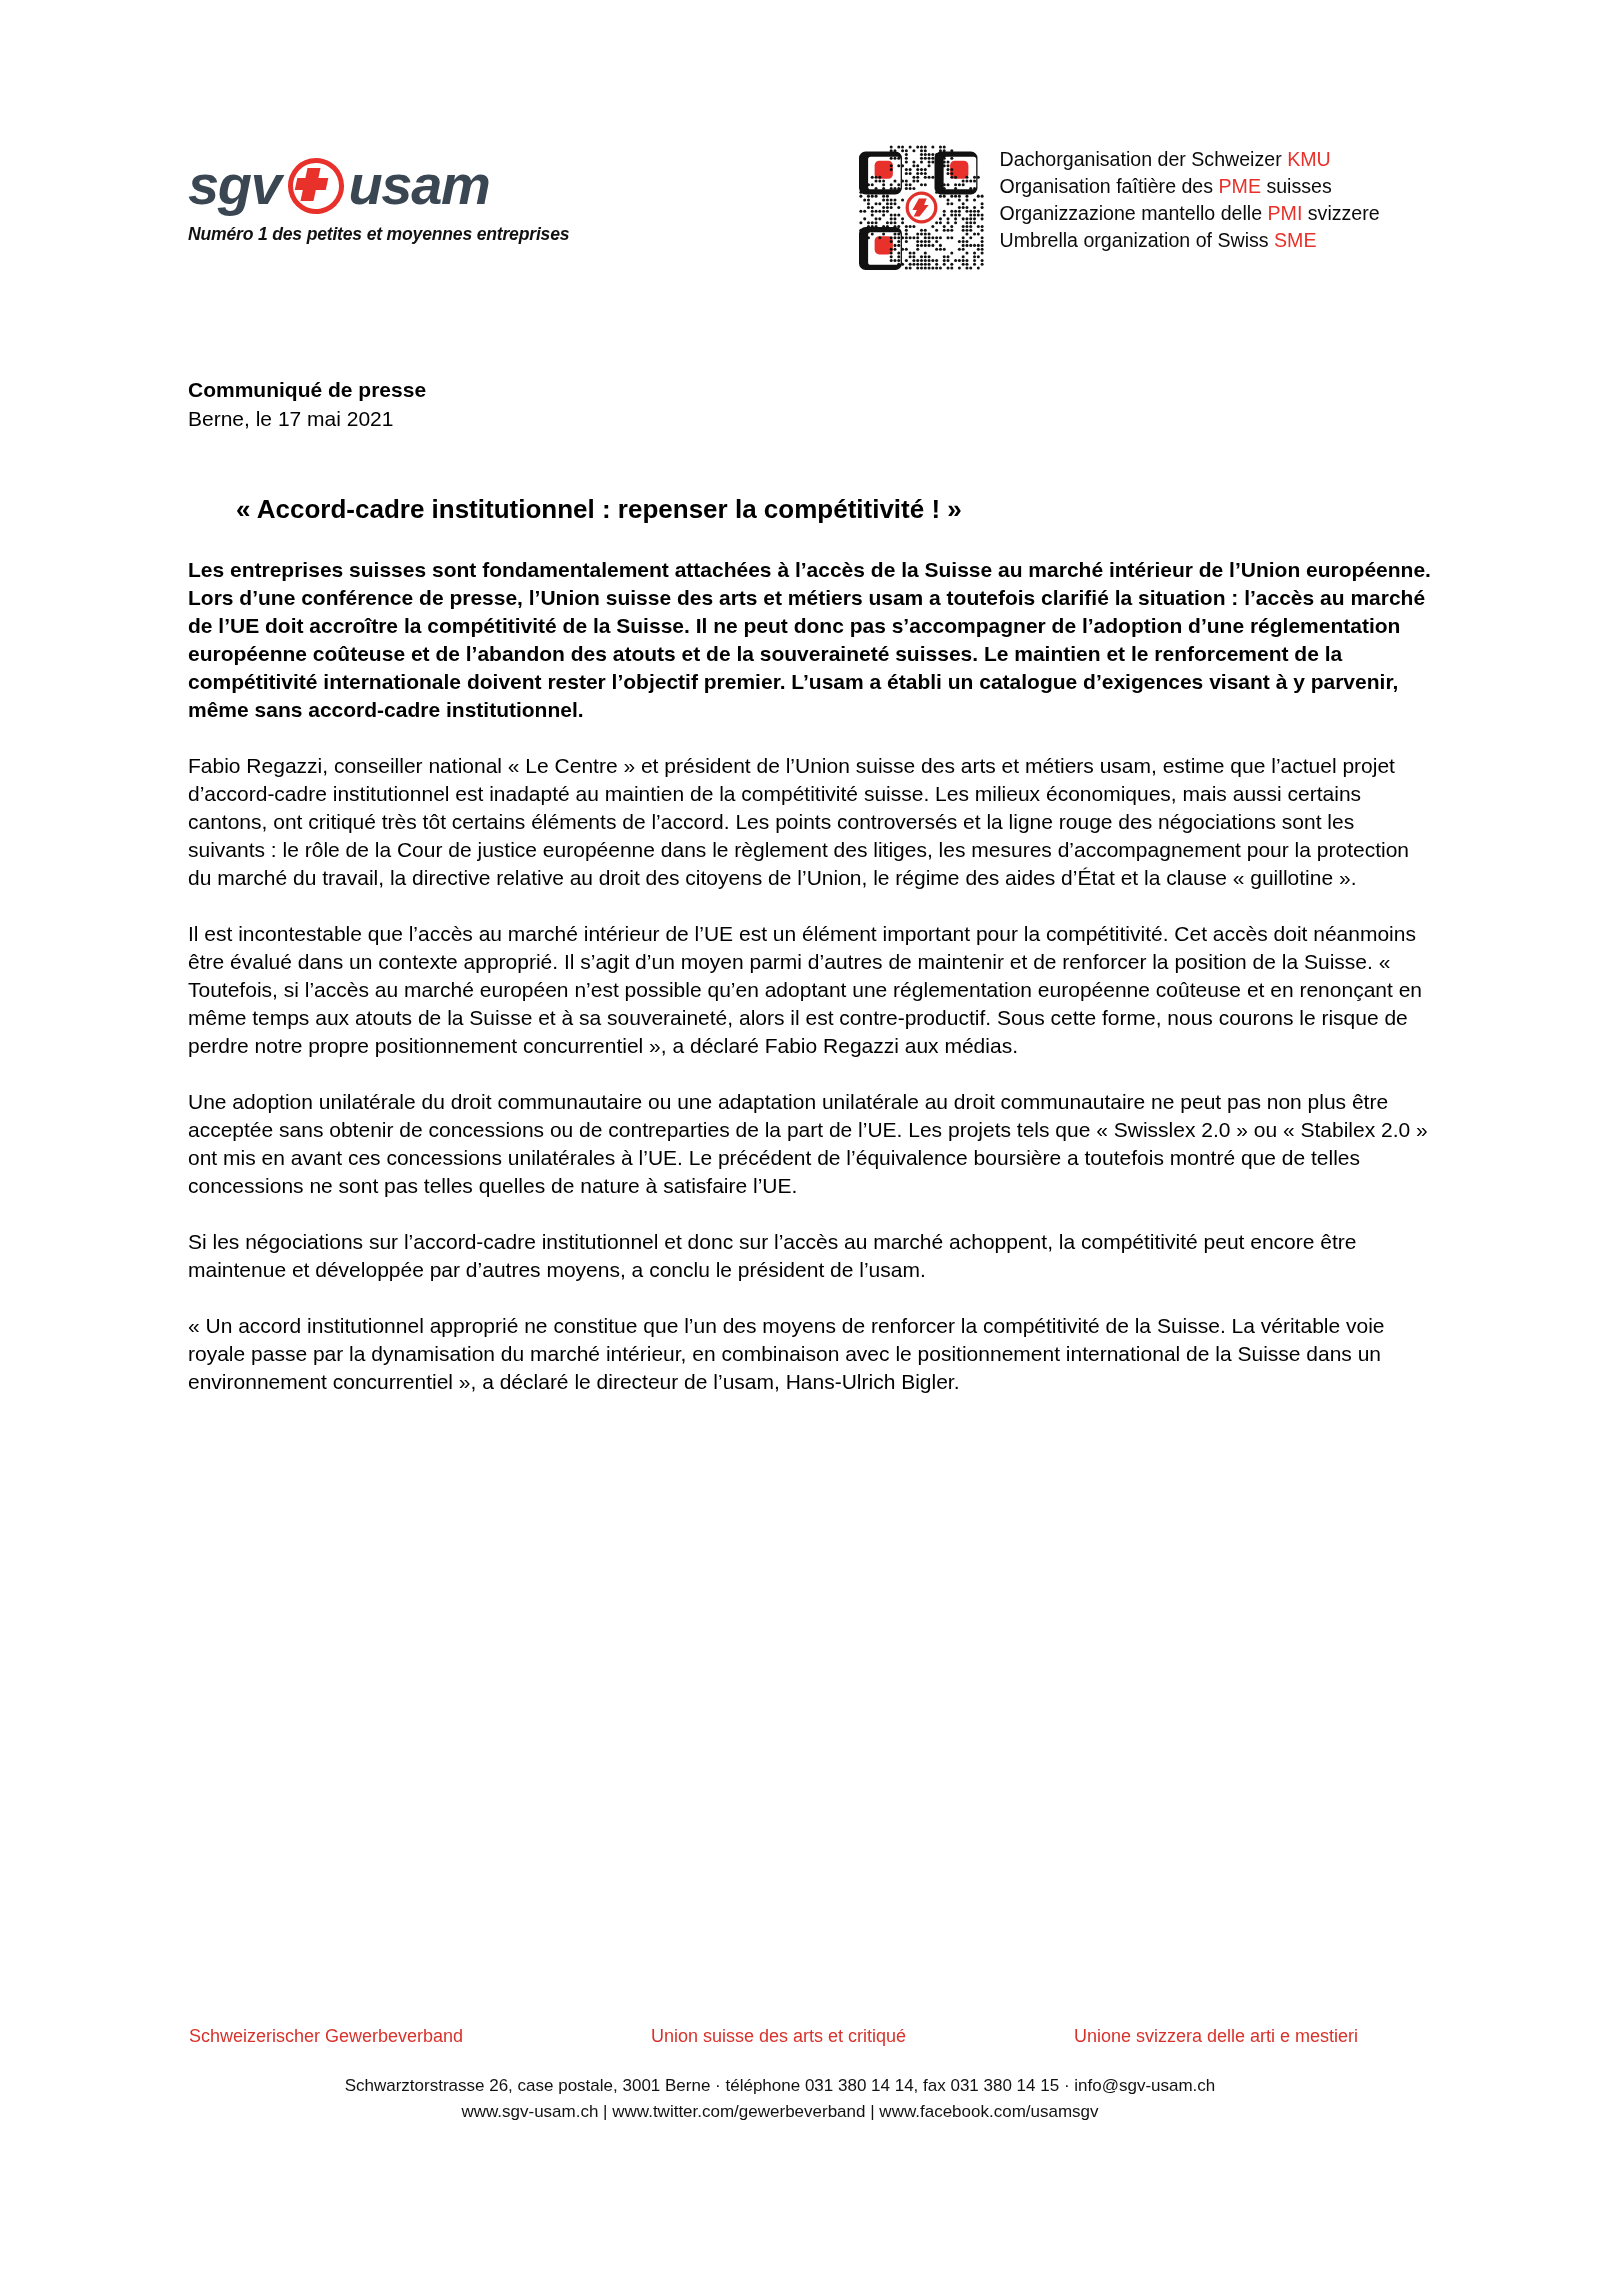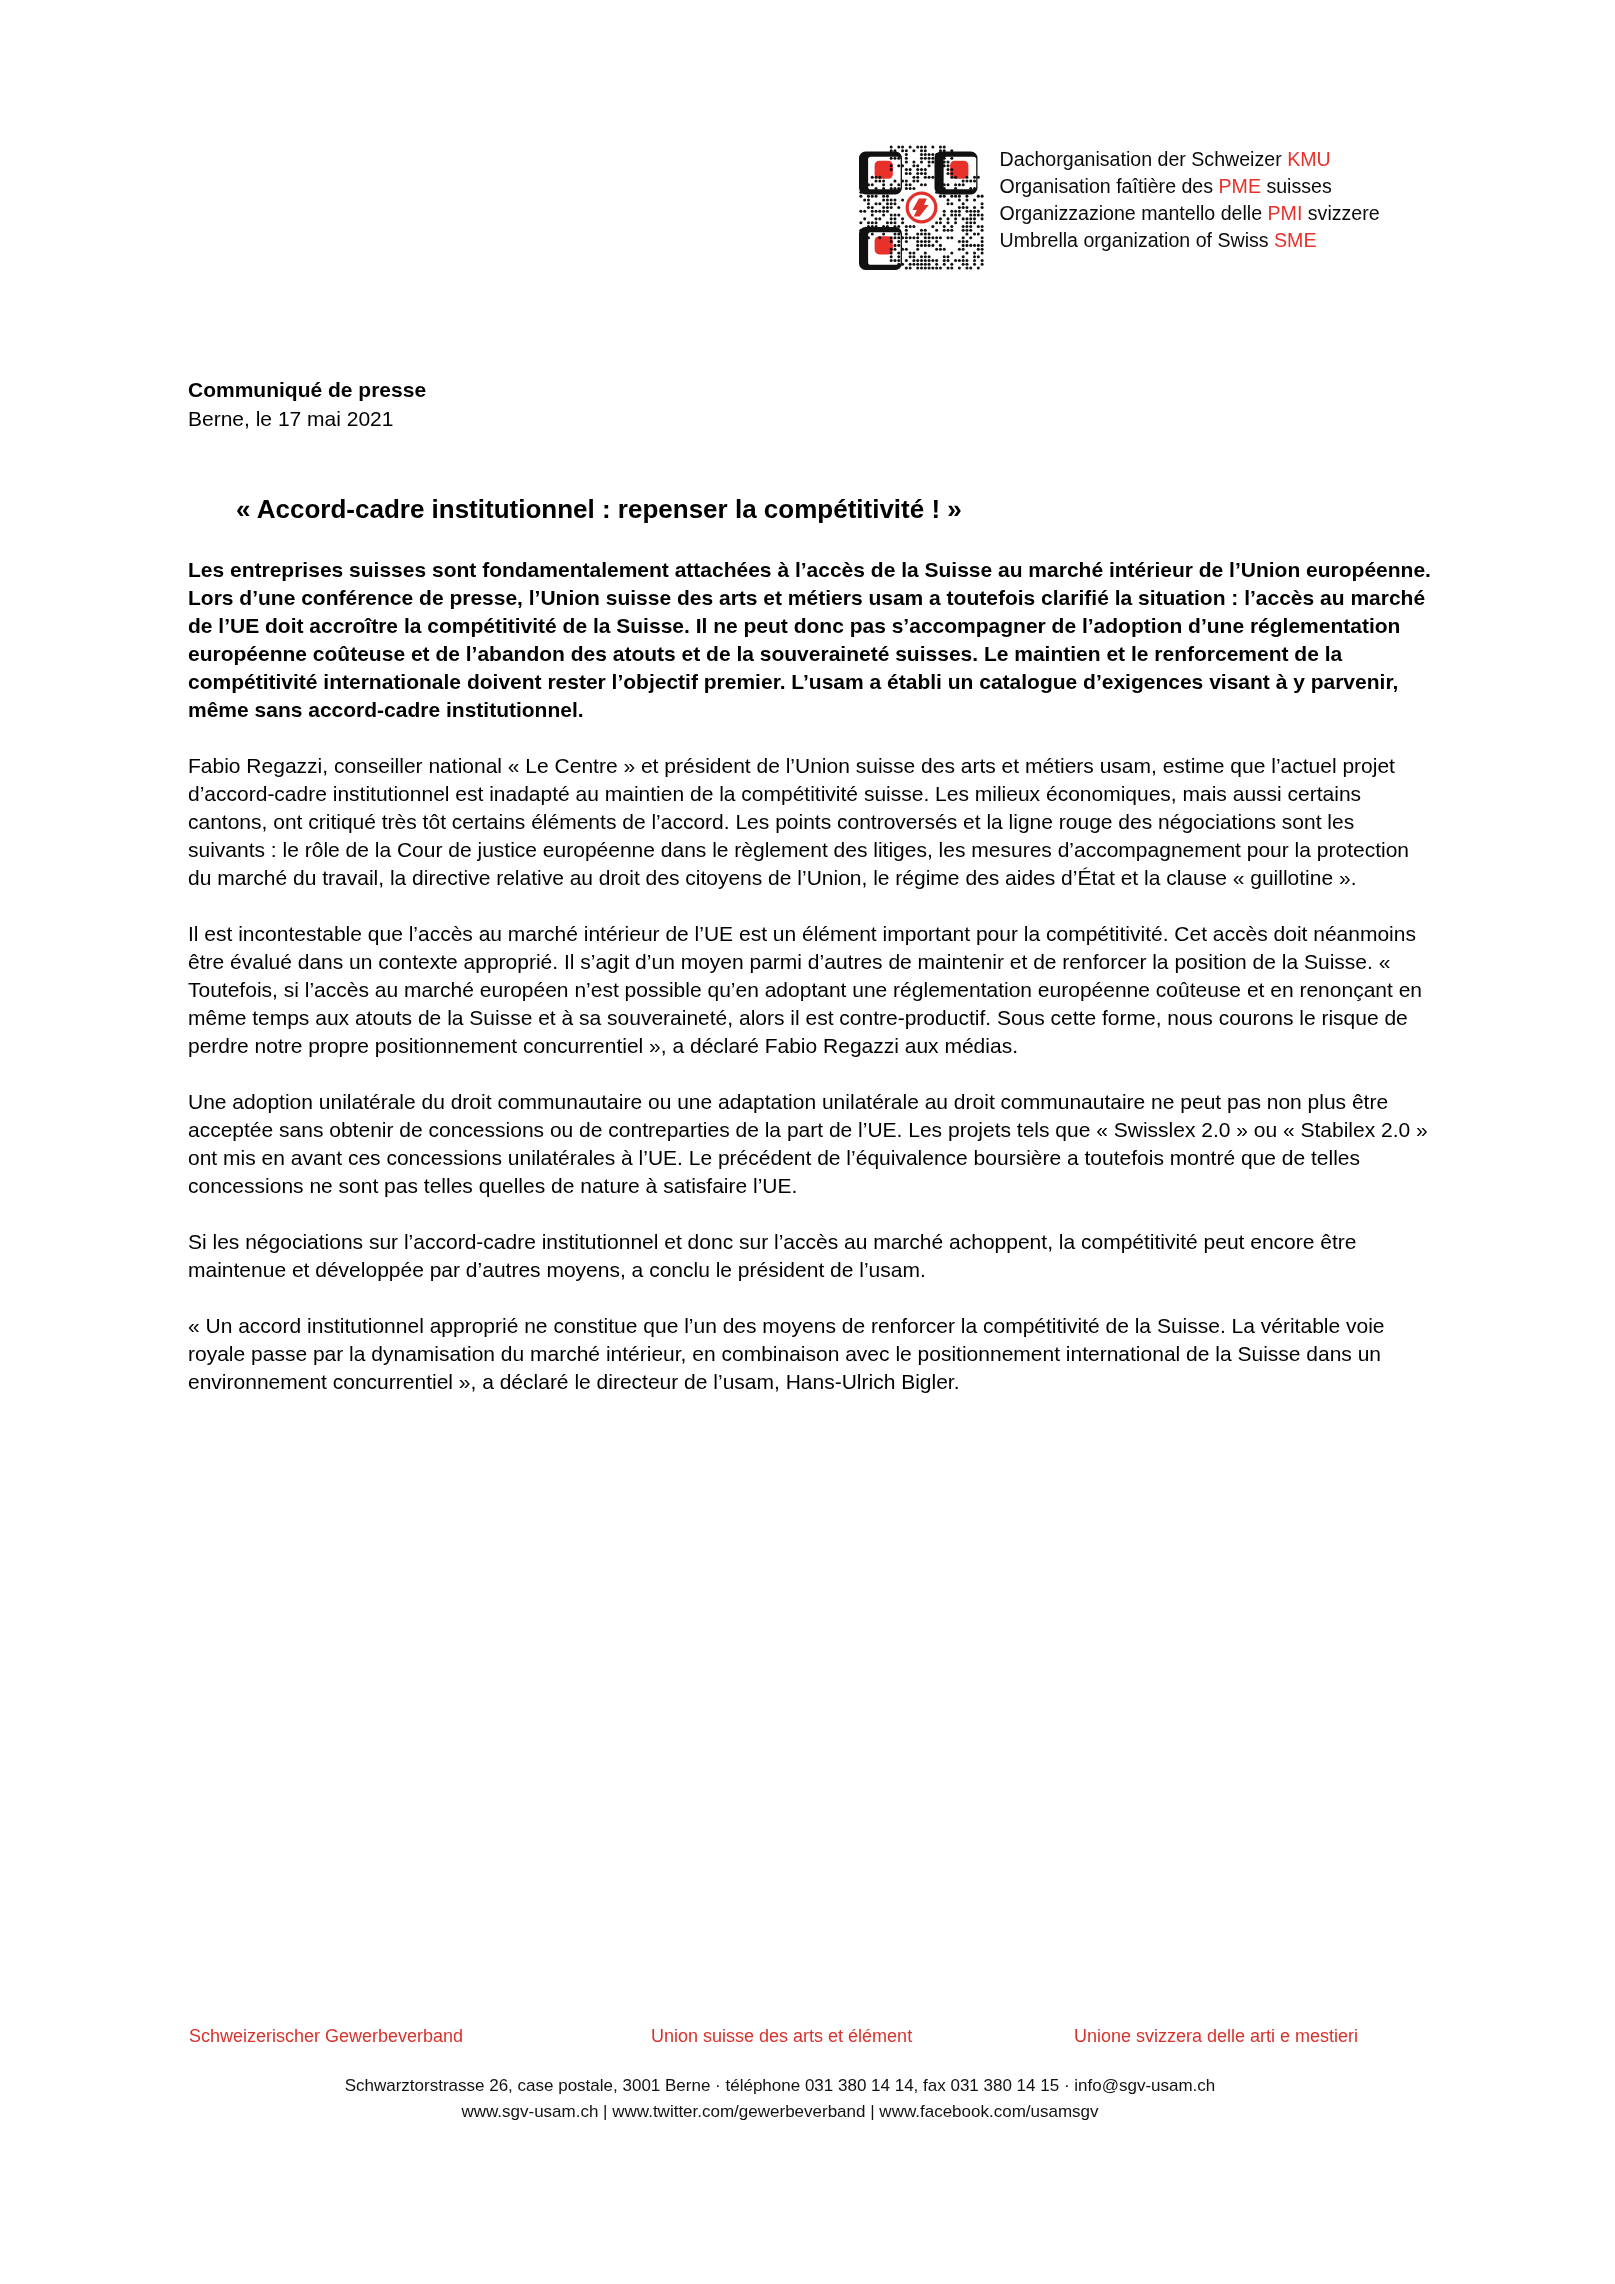--- a/index.html
+++ b/index.html
@@ -191,20 +191,32 @@
     color: #111111;
   }
 </style>
 </head>
 <body>
 
 <div class="page">
 
   <div class="header">
 
+    <div class="logo-block">
+      <div class="logo-wordmark">
+        <span class="logo-sgv">sgv</span>
+        <span class="logo-emblem">
+          <span class="ring"></span>
+          <span class="cross-a"></span>
+          <span class="cross-b"></span>
+        </span>
+        <span class="logo-usam">usam</span>
+      </div>
+      <div class="logo-tagline">Numéro 1 des petites et moyennes entreprises</div>
+    </div>
 
     <div class="claim-block">
       <div class="qr">
         <svg width="125" height="125" viewBox="0 0 192 192" aria-hidden="true">
           <rect x="0" y="0" width="192" height="192" fill="#ffffff"></rect>
           <g fill="#111111">
 
             <path d="M10 10 h46 a10 10 0 0 1 10 10 v46 a10 10 0 0 1 -10 10 h-46 a10 10 0 0 1 -10 -10 v-46 a10 10 0 0 1 10 -10 z
                      M18 18 a4 4 0 0 0 -4 4 v42 a4 4 0 0 0 4 4 h42 a4 4 0 0 0 4 -4 v-42 a4 4 0 0 0 -4 -4 z" fill-rule="evenodd"></path>
             <path d="M126 10 h46 a10 10 0 0 1 10 10 v46 a10 10 0 0 1 -10 10 h-46 a10 10 0 0 1 -10 -10 v-46 a10 10 0 0 1 10 -10 z
@@ -687,21 +699,21 @@
     <p class="body-par">Une adoption unilatérale du droit communautaire ou une adaptation unilatérale au droit communautaire ne peut pas non plus être acceptée sans obtenir de concessions ou de contreparties de la part de l’UE. Les projets tels que « Swisslex 2.0 » ou « Stabilex 2.0 » ont mis en avant ces concessions unilatérales à l’UE. Le précédent de l’équivalence boursière a toutefois montré que de telles concessions ne sont pas telles quelles de nature à satisfaire l’UE.</p>
     <p class="body-par">Si les négociations sur l’accord-cadre institutionnel et donc sur l’accès au marché achoppent, la compétitivité peut encore être maintenue et développée par d’autres moyens, a conclu le président de l’usam.</p>
 
 
     <p class="body-par">« Un accord institutionnel approprié ne constitue que l’un des moyens de renforcer la compétitivité de la Suisse. La véritable voie royale passe par la dynamisation du marché intérieur, en combinaison avec le positionnement international de la Suisse dans un environnement concurrentiel », a déclaré le directeur de l’usam, Hans-Ulrich Bigler.</p>
   </div>
 
   <div class="footer">
     <div class="footer-orgs">
       <div class="footer-org org-de">Schweizerischer Gewerbeverband</div>
-      <div class="footer-org org-fr">Union suisse des arts et élément</div>
+      <div class="footer-org org-fr">Union suisse des arts et critiqué</div>
       <div class="footer-org org-it">Unione svizzera delle arti e mestieri</div>
     </div>
     <div class="footer-contact">
       <div>Schwarztorstrasse 26, case postale, 3001 Berne  ·   téléphone 031 380 14 14, fax 031 380 14 15  ·   info@sgv-usam.ch</div>
       <div>www.sgv-usam.ch  |  www.twitter.com/gewerbeverband  |  www.facebook.com/usamsgv</div>
     </div>
   </div>
 
 </div>
 

